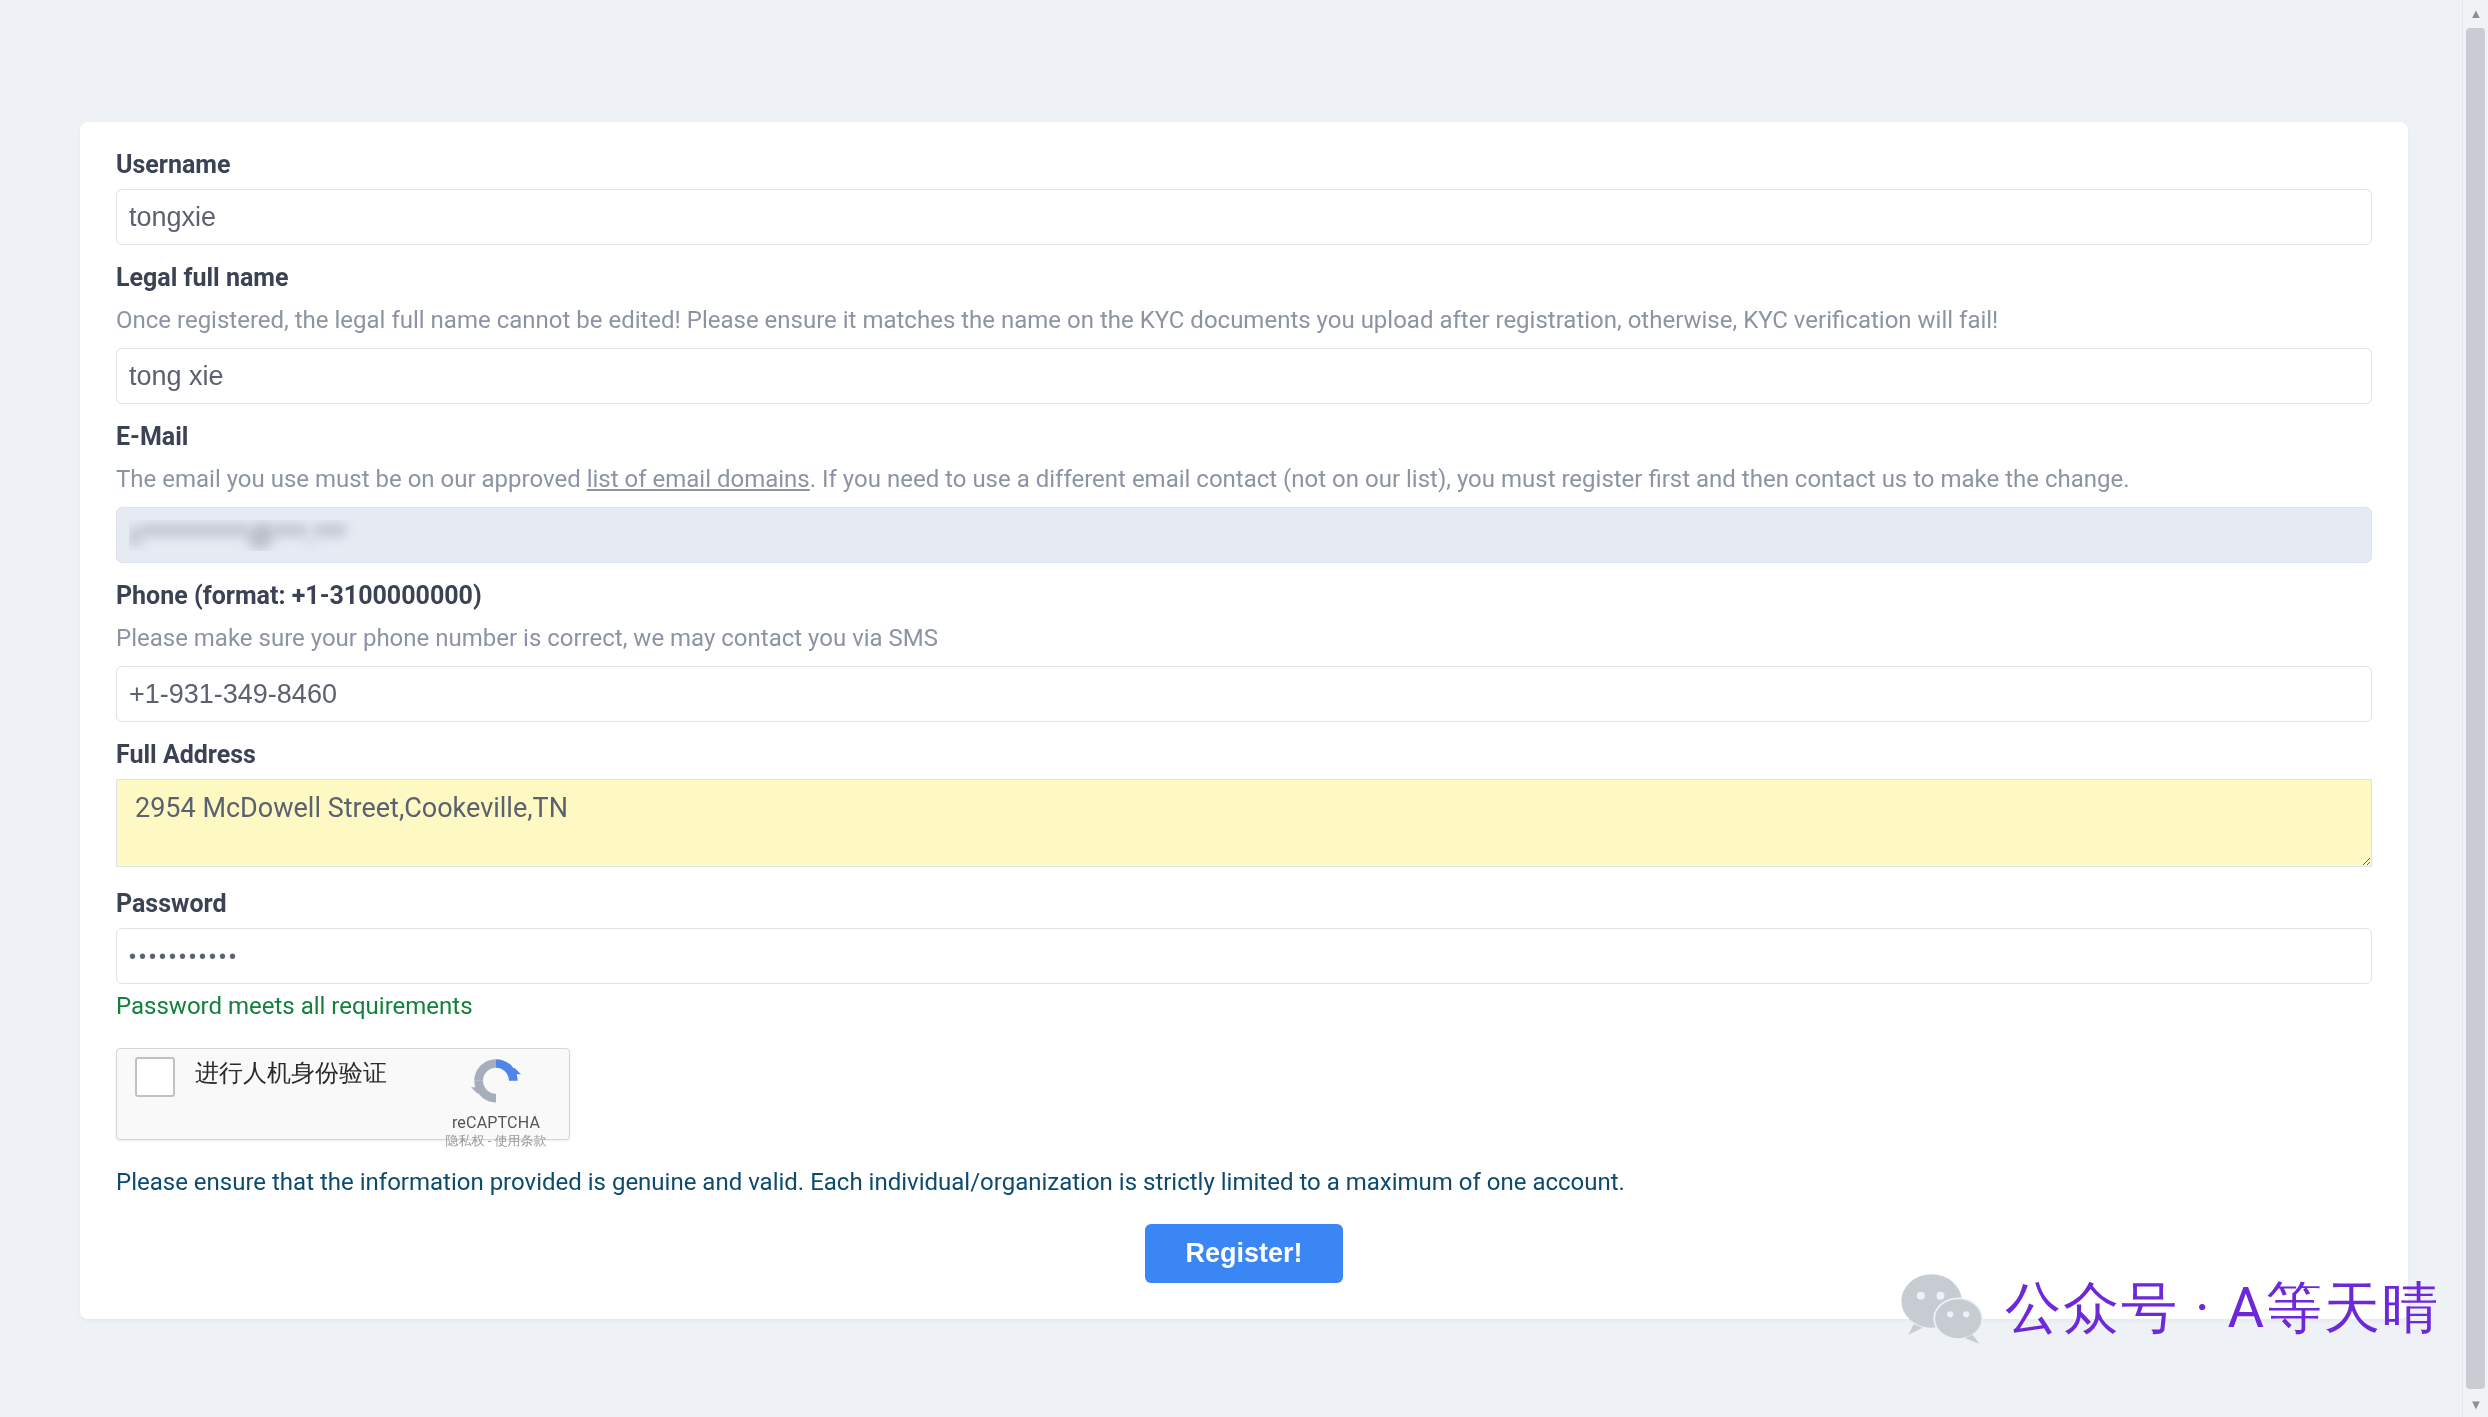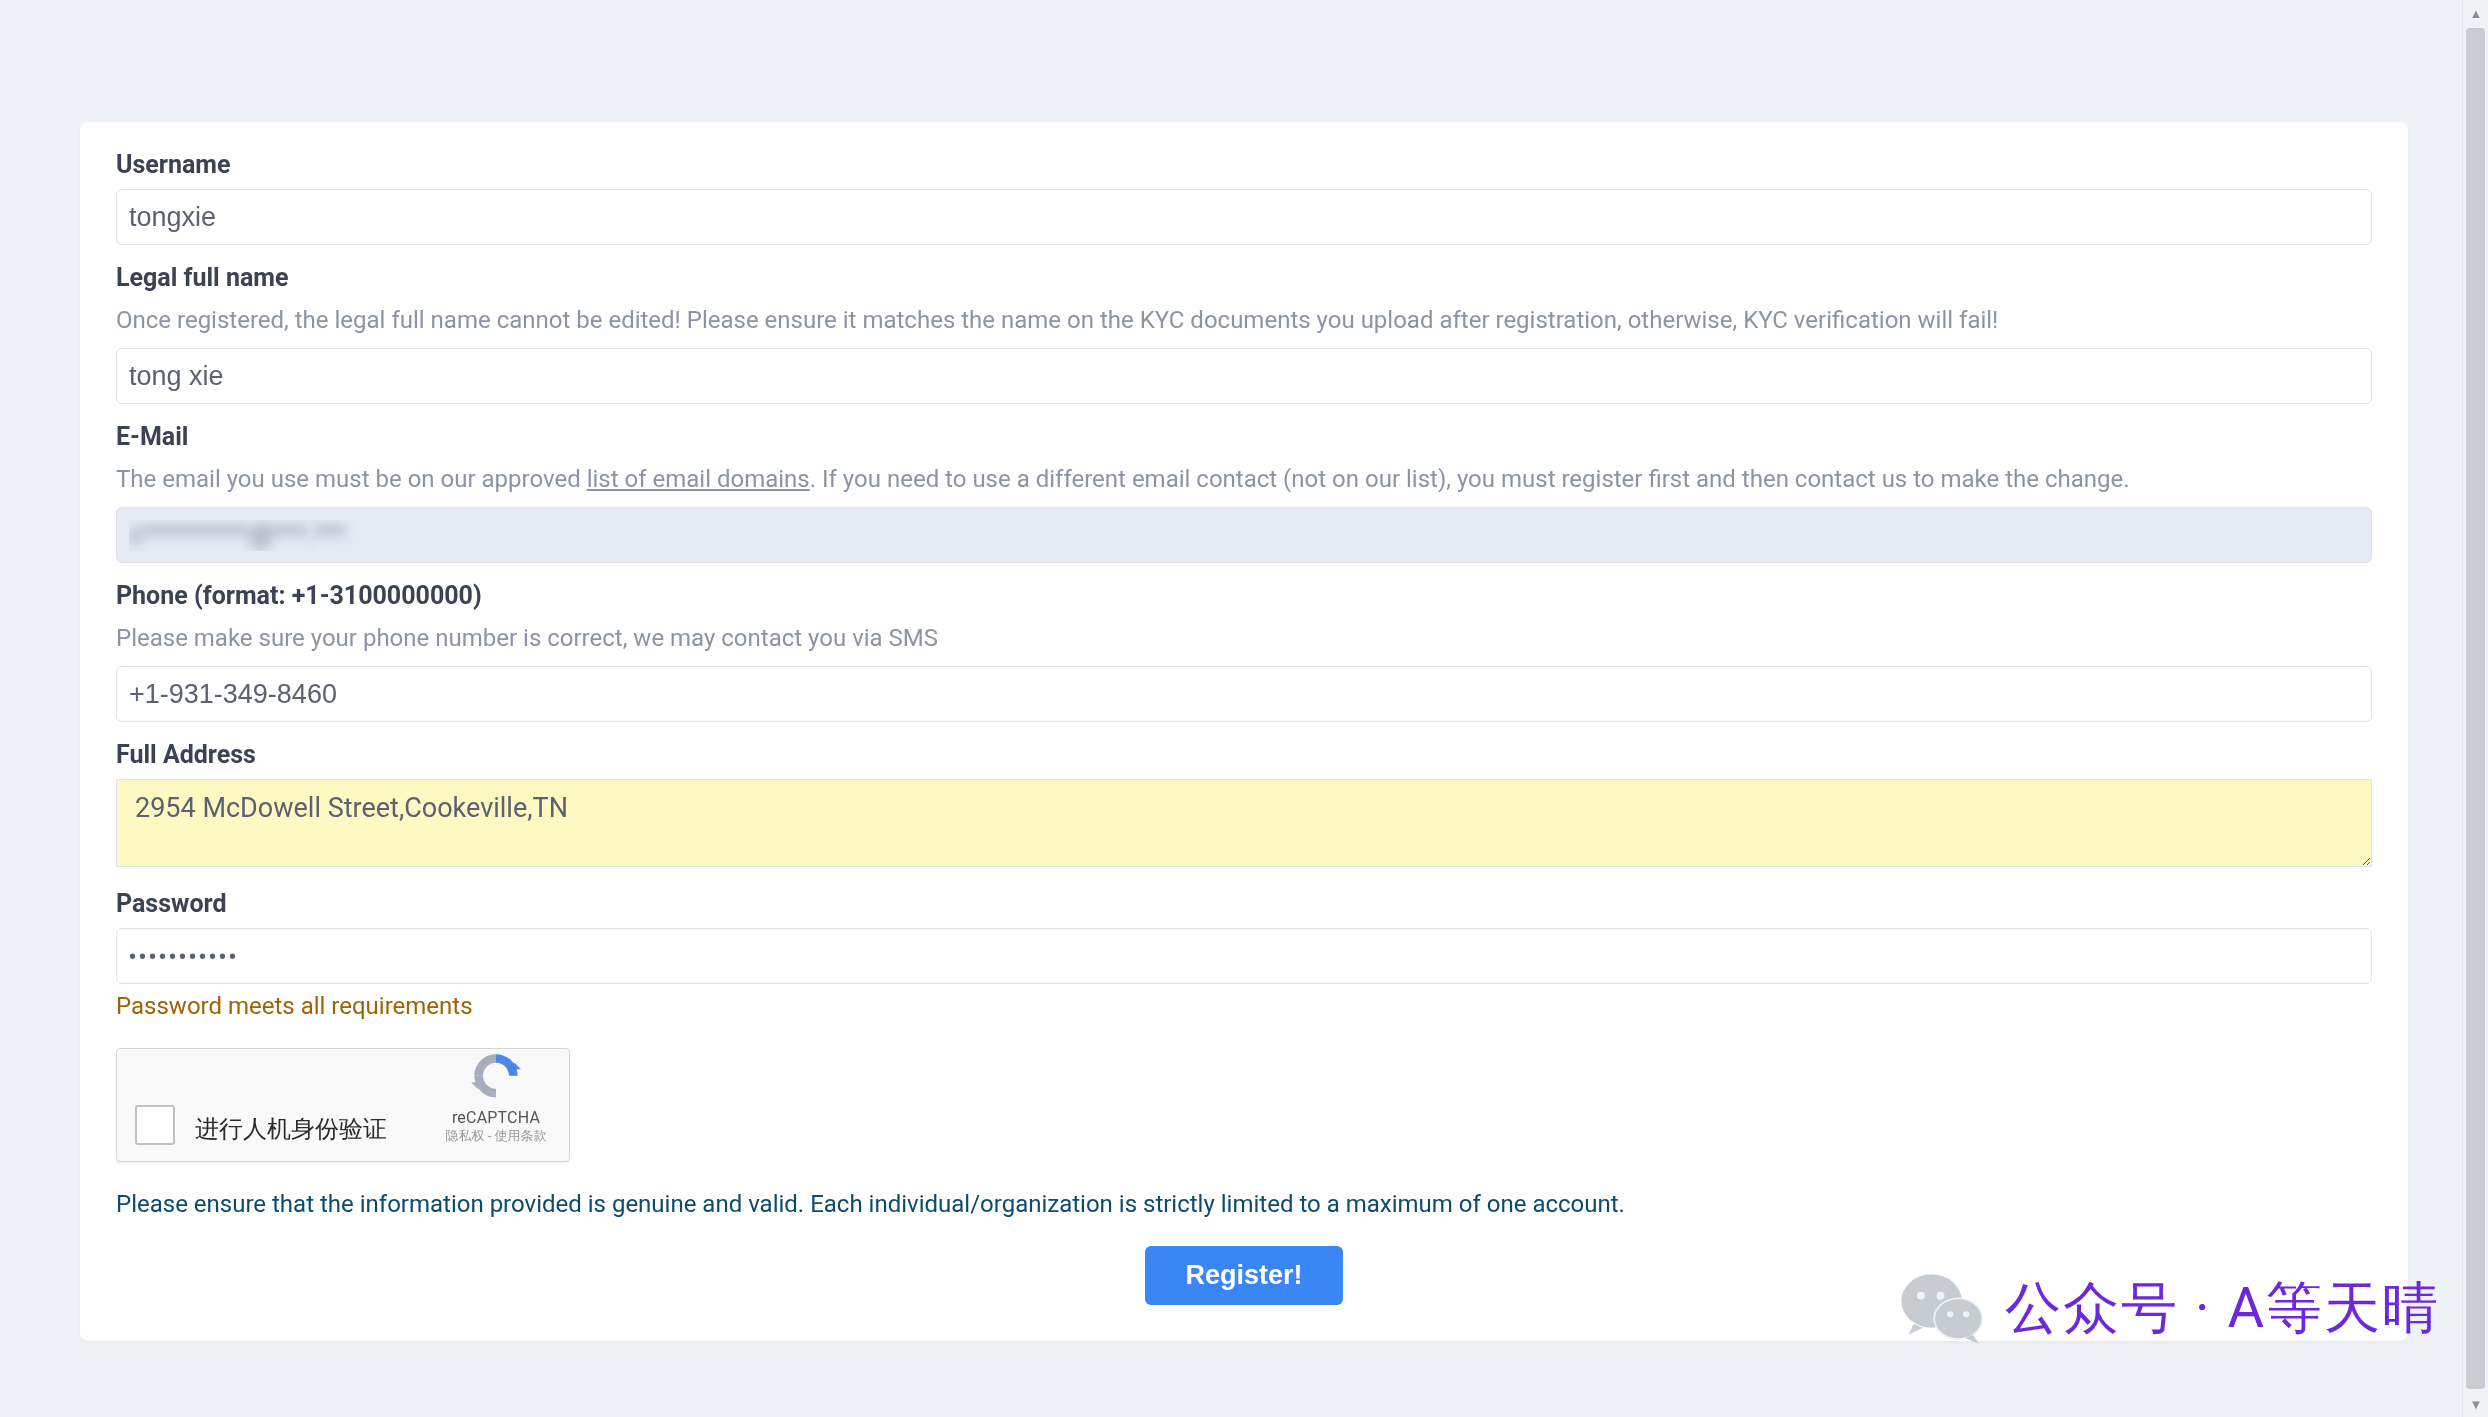--- a/index.html
+++ b/index.html
@@ -66,36 +66,36 @@
       color: #5a6170;
       border: 1px solid #dde1e8;
       border-radius: 1px;
       background-color: #fef9c3;
       resize: vertical;
       height: 88px;
       font-family: inherit;
     }
     .password-hint {
       font-size: 24px;
-      color: #a16207;
+      color: #15803d;
       margin-top: 8px;
     }
     .recaptcha-container {
       margin-top: 28px;
       margin-bottom: 28px;
     }
     .recaptcha-box {
       display: inline-flex;
-      align-items: flex-end;
+      align-items: flex-start;
       background-color: #f9f9f9;
       border: 1px solid #d6d6d6;
       border-radius: 4px;
-      padding: 16px 18px;
+      padding: 8px 18px;
       width: 454px;
-      height: 114px;
+      height: 92px;
       box-shadow: 0 1px 2px rgba(0,0,0,0.08);
     }
     .recaptcha-checkbox {
       width: 40px;
       height: 40px;
       border: 2px solid #c1c1c1;
       border-radius: 3px;
       background-color: #ffffff;
       margin-right: 20px;
       cursor: pointer;

